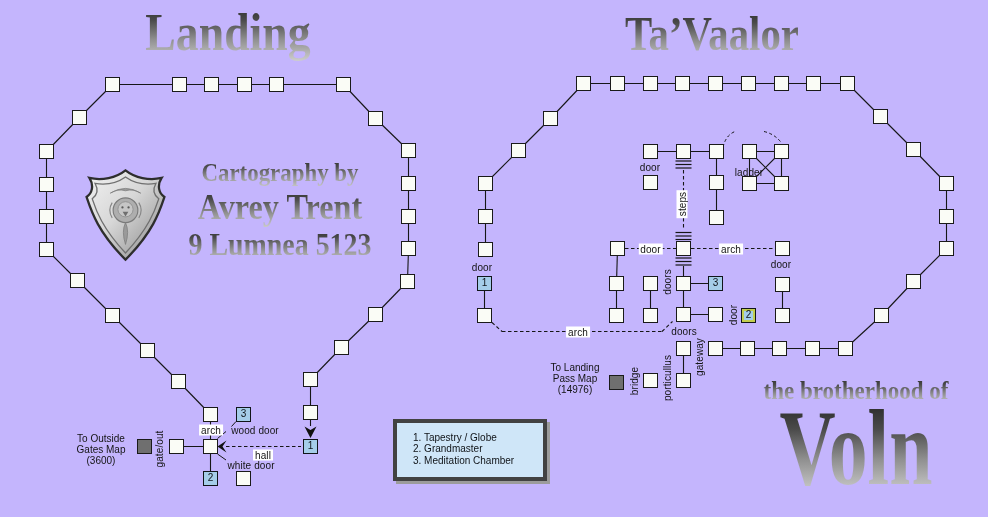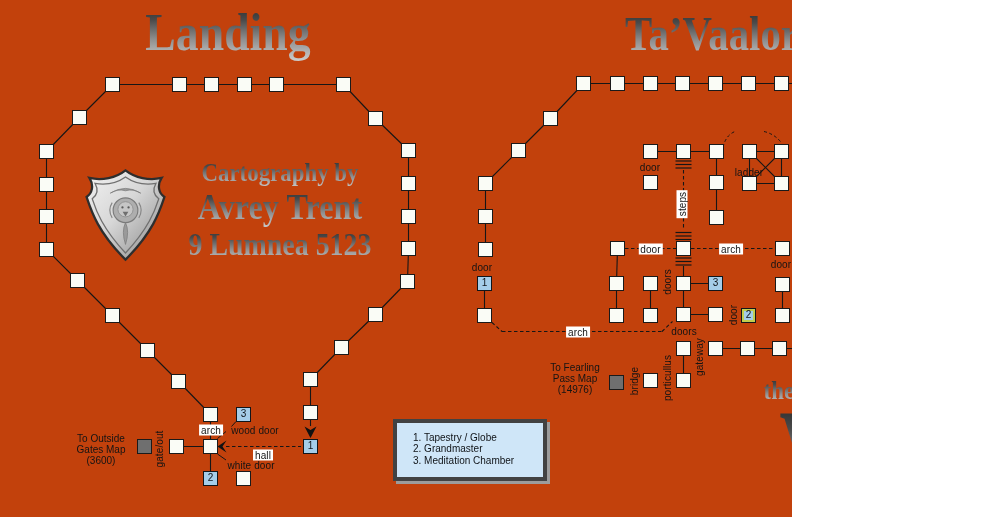--- a/index.html
+++ b/index.html
@@ -1,16 +1,16 @@
 <!DOCTYPE html>
 <html style="--marker-blue: #a5cde9; --marker-hl: #c2ce4f; --legend-bg: #cfe6f8; --room-fill: #fafcf6; --dark-room: #6f6f6f;"><head>
 <meta charset="utf-8">
 <style>
   html,body{margin:0;padding:0;background:#ffffff;}
-  #canvas{position:relative;width:792px;height:517px;background:#c2410c;overflow:hidden;
+  #canvas{position:relative;width:988px;height:517px;background:#c4b5fd;overflow:hidden;
           font-family:"Liberation Sans",sans-serif;}
   #edges-svg{position:absolute;left:0;top:0;z-index:1;}
   .room{position:absolute;width:15px;height:15px;box-sizing:border-box;
         background:var(--room-fill,#fafcf6);border:1.5px solid #1a1a1a;z-index:2;}
   .room.dark{background:var(--dark-room,#6f6f6f);}
   .marker{position:absolute;width:15px;height:15px;box-sizing:border-box;z-index:2;
         background:var(--marker-blue,#a5cde9);border:1.5px solid #11151a;
         font-size:10px;line-height:12px;text-align:center;color:#10141a;}
   .marker.hl{box-shadow:inset 0 0 0 2px var(--marker-hl,#c2ce4f);}
   .maplabel{position:absolute;z-index:3;font-size:10px;color:#141414;white-space:nowrap;
@@ -299,17 +299,17 @@
     <span class="maplabel" style="left: 482px; top: 267px;">door</span>
     <span class="maplabel" style="left: 781px; top: 264px;">door</span>
     <span class="maplabel bg" style="left: 578px; top: 331.5px;">arch</span>
     <span class="maplabel" style="left: 684px; top: 331px;">doors</span>
     <span class="maplabel v" style="left: 666.5px; top: 281.5px;">doors</span>
     <span class="maplabel v" style="left: 732.5px; top: 315px;">door</span>
     <span class="maplabel v" style="left: 699px; top: 357px;">gateway</span>
     <span class="maplabel v" style="left: 667px; top: 378px;">porticullus</span>
     <span class="maplabel v" style="left: 633.5px; top: 380.5px;">bridge</span>
     <div class="note" style="left: 575px; top: 362px;">
-      <div>To Fearling</div>
+      <div>To Landing</div>
       <div>Pass Map</div>
       <div>(14976)</div>
     </div>
   </div>
 
 </body></html>

